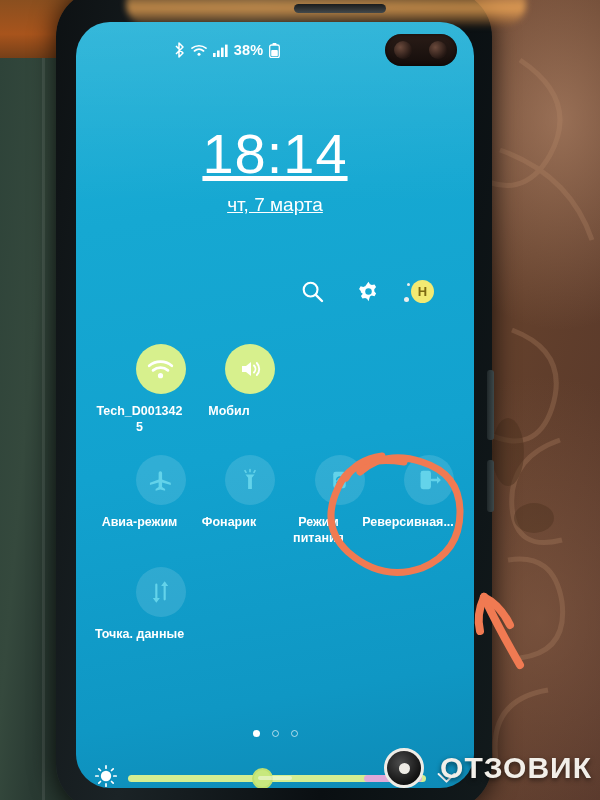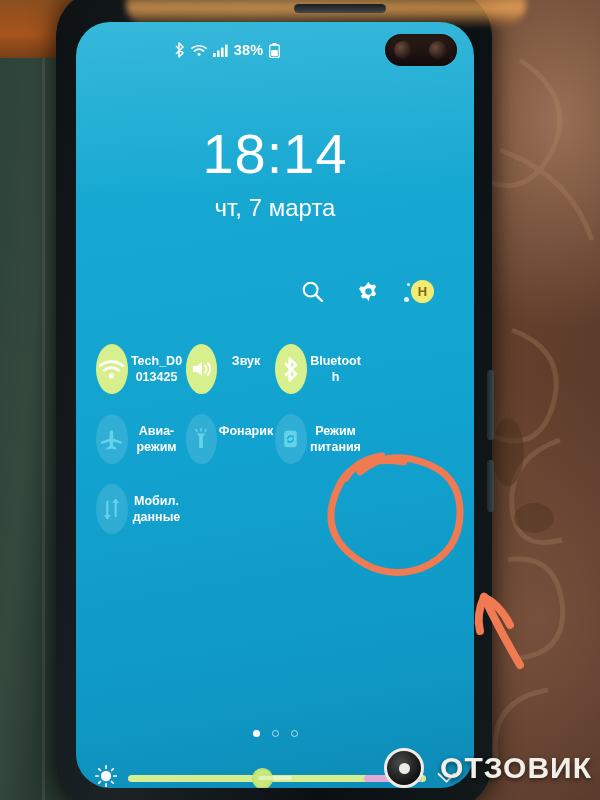--- a/index.html
+++ b/index.html
@@ -52,38 +52,38 @@
   .punch i.a{left:9px;} .punch i.b{left:44px;}
 
   
   .statusbar{position:absolute;left:0;top:16px;width:100%;height:24px;
     display:flex;align-items:center;justify-content:center;gap:6px;
     color:#fff;font-size:14px;font-weight:bold;padding-right:96px;box-sizing:border-box;}
   .statusbar svg{display:block;}
   .batt-pct{font-size:14.5px;letter-spacing:.2px;}
 
   
-  .clockwrap{position:absolute;left:0;top:104px;width:100%;text-align:center;color:#fff;}
+  .clockwrap{position:absolute;left:0;top:104px;width:100%;text-align:center;color:#fff;text-decoration:underline;}
   .clock-time{font-size:56px;font-weight:300;letter-spacing:1px;line-height:1;}
-  .clock-date{font-size:24px;font-weight:400;margin-top:12px;}
+  .clock-date{font-size:19px;font-weight:400;margin-top:12px;}
 
   
   .actions{position:absolute;right:40px;top:256px;display:flex;align-items:center;gap:30px;}
   .actions .ico{width:26px;height:26px;display:flex;align-items:center;justify-content:center;}
   .profile{width:23px;height:23px;border-radius:50%;background:#f2ea72;
     display:flex;align-items:center;justify-content:center;color:#7c6a12;
     font-size:13px;font-weight:bold;position:relative;}
   .profile:before{content:"";position:absolute;left:-7px;bottom:1px;width:5px;height:5px;border-radius:50%;background:#eee;}
   .profile:after{content:"";position:absolute;left:-4px;top:3px;width:3px;height:3px;border-radius:50%;background:#eee;}
 
   
   .qs{position:absolute;left:20px;top:322px;width:358px;}
   .qs-row{display:flex;}
   .qs-row + .qs-row{margin-top:20px;}
-  .tile{width:89.5px;display:flex;flex-direction:row;align-items:flex-start;}
+  .tile{width:89.5px;display:flex;flex-direction:column;align-items:flex-end;}
   .tile .circ{width:50px;height:50px;border-radius:50%;display:flex;align-items:center;justify-content:center;}
   .tile.on .circ{background:#d7f08d;}
   .tile.off .circ{background:rgba(255,255,255,.13);}
   .tile .lbl{margin-top:10px;color:#fff;font-size:12.5px;font-weight:bold;
     text-align:center;line-height:1.25;width:92px;word-break:break-word;}
 
   
   .pager{position:absolute;left:0;top:708px;width:100%;display:flex;justify-content:center;gap:12px;}
   .pager span{width:7px;height:7px;border-radius:50%;box-sizing:border-box;}
   .pager span.act{background:#fff;}
@@ -216,29 +216,21 @@
         <div class="lbl">Tech_D0013425</div>
       </div>
       <div class="tile on">
         <div class="circ">
           <svg width="26" height="24" viewBox="0 0 24 24">
               <path fill="#fff" d="M4 9h4l5-4v14l-5-4H4z"></path>
               <path d="M16 8.5a5 5 0 010 7" stroke="#fff" stroke-width="1.9" fill="none" stroke-linecap="round"></path>
               <path d="M18.8 6a8.6 8.6 0 010 12" stroke="#fff" stroke-width="1.9" fill="none" stroke-linecap="round"></path>
             </svg>
         </div>
-        <div class="lbl">Звук</div>
-      </div>
-      <div class="tile on">
-        <div class="circ">
-          <svg width="17" height="25" viewBox="0 0 11 16">
-              <path d="M2 4l7 7-4 4V1l4 4-7 7" fill="none" stroke="#fff" stroke-width="1.8" stroke-linejoin="round"></path>
-            </svg>
-        </div>
-        <div class="lbl">Bluetooth</div>
+        <div class="lbl">Мобил</div>
       </div>
     </div>
 
     <div class="qs-row">
       <div class="tile off">
         <div class="circ">
           <svg width="26" height="26" viewBox="0 0 24 24">
               <path fill="#63d3ea" d="M21 14.5l-8-3V5.6A1.6 1.6 0 0011.4 4 1.6 1.6 0 009.8 5.6v5.9l-8 3v2l8-2.2v4.2L7 20.2V22l4.4-1.2L15.8 22v-1.8l-2.8-1.7v-4.2l8 2.2z"></path>
             </svg>
         </div>
@@ -256,31 +248,41 @@
       <div class="tile off">
         <div class="circ">
           <svg width="23" height="26" viewBox="0 0 24 24">
               <rect x="5.5" y="3.5" width="13" height="17" rx="2.4" fill="#63d3ea"></rect>
               <path d="M9 11.8a3.2 3.2 0 015.4-2M15 12.2a3.2 3.2 0 01-5.4 2" stroke="#18a9d2" stroke-width="1.5" fill="none" stroke-linecap="round"></path>
               <path fill="#18a9d2" d="M14.8 8.2l.6 2.2-2.2-.5zM9.2 16.2l-.6-2.2 2.2.5z"></path>
             </svg>
         </div>
         <div class="lbl">Режим питания</div>
       </div>
+      <div class="tile off">
+        <div class="circ">
+          <svg width="26" height="26" viewBox="0 0 24 24">
+              <rect x="4.2" y="3.5" width="9.6" height="17" rx="2.2" fill="#63d3ea"></rect>
+              <path d="M14.6 12h6" stroke="#63d3ea" stroke-width="2.1" stroke-linecap="round"></path>
+              <path fill="#63d3ea" d="M19.4 8.6L23 12l-3.6 3.4z"></path>
+            </svg>
+        </div>
+        <div class="lbl">Реверсивная...</div>
+      </div>
     </div>
 
     <div class="qs-row">
       <div class="tile off">
         <div class="circ">
           <svg width="25" height="26" viewBox="0 0 24 24">
               <path d="M8 20V5M16 4v15" stroke="#63d3ea" stroke-width="2.1" stroke-linecap="round"></path>
               <path fill="#63d3ea" d="M8 22.4l-3.4-4.6h6.8zM16 1.6l3.4 4.6h-6.8z"></path>
             </svg>
         </div>
-        <div class="lbl">Мобил. данные</div>
+        <div class="lbl">Точка. данные</div>
       </div>
     </div>
   </div>
 
   <div class="pager">
     <span class="act"></span>
     <span class="inact"></span>
     <span class="inact"></span>
   </div>
 

